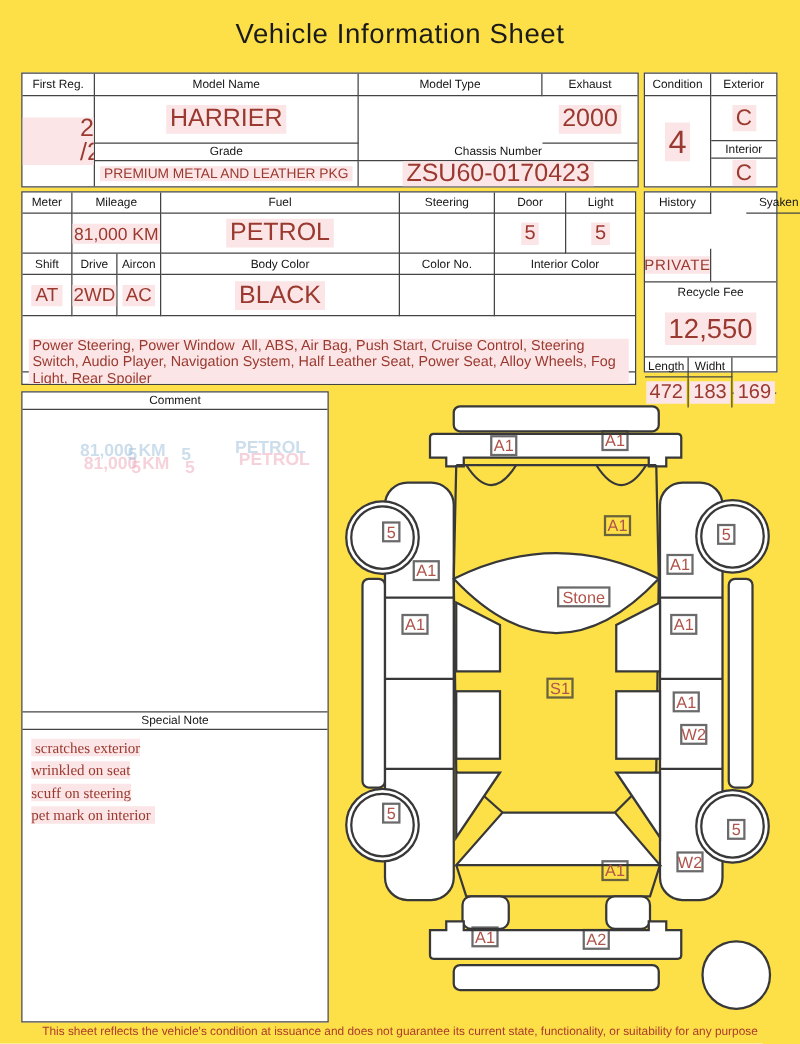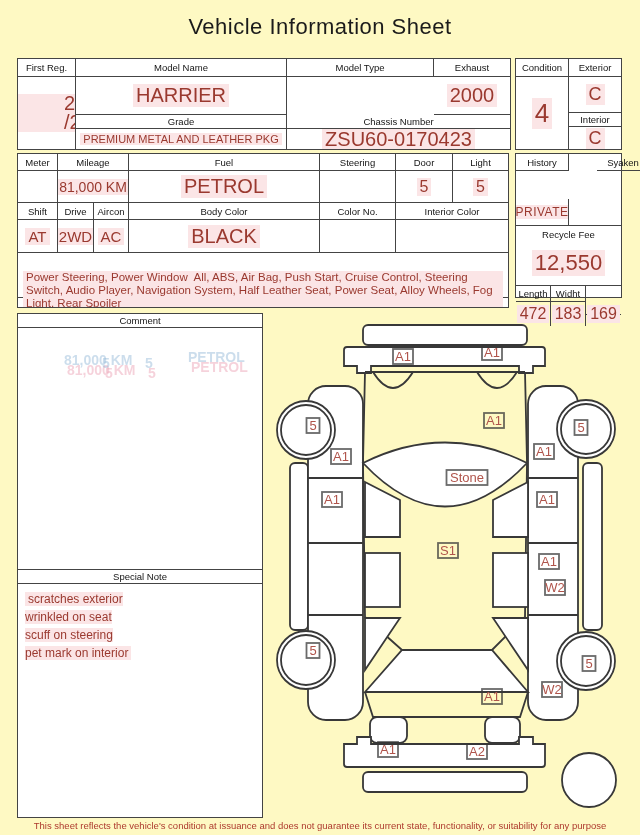--- a/index.html
+++ b/index.html
@@ -1,16 +1,16 @@
 <!DOCTYPE html>
 <html><head>
 <meta charset="utf-8">
 <style>
   html,body{margin:0;padding:0;background:#fff;}
-  .sheet{position:relative;width:640px;height:835px;background:#fef9c3;overflow:hidden;
+  .sheet{position:relative;width:640px;height:835px;background:#fde047;overflow:hidden;
          font-family:"Liberation Sans",sans-serif;
          --red:#9a392f;--red2:#b0544b;--pink:#fbe5e6;--bd:#444;--line:#383838;}
   .title{position:absolute;top:14px;left:0;right:0;text-align:center;font-size:22px;
          color:#1b1b1b;letter-spacing:.5px;}
   .gt{position:absolute;display:grid;border:1px solid var(--bd);background:#fff;box-sizing:border-box;}
   .cell{border-right:1px solid var(--bd);border-bottom:1px solid var(--bd);
         display:flex;align-items:center;justify-content:center;overflow:hidden;box-sizing:border-box;}
   .nbr{border-right:none;} .nbb{border-bottom:none;}
   .hdr{font-size:9.5px;color:#141414;}
   .hl{background:var(--pink);color:var(--red);padding:0 3px;white-space:nowrap;}
@@ -33,21 +33,21 @@
   .b2b{height:59px;border-bottom:1px solid var(--bd);display:flex;flex-direction:column;}
   .rfh{font-size:9.5px;color:#141414;text-align:center;padding-top:3px;}
   .rfv{flex:1;display:flex;align-items:center;justify-content:center;}
   .b2c{display:grid;grid-template-columns:35px 35px 35px;grid-template-rows:16px 24px;}
   .cbox{position:absolute;left:17px;top:313px;width:246px;height:505px;border:1px solid var(--bd);
         box-sizing:border-box;background:#fff;}
   .chdr{height:13px;line-height:13px;text-align:center;font-size:9.5px;color:#141414;
         border-bottom:1px solid var(--bd);}
   .carea{position:relative;height:241px;}
   .snhdr{border-top:1px solid var(--bd);}
-  .snarea{padding:5px 7px;}
+  .snarea{padding:5px 7px;font-family:Liberation Serif, serif;}
   .sn{font-size:12px;line-height:12.8px;}
   .ghost{position:absolute;font-weight:bold;font-size:14px;pointer-events:none;}
   .ga{color:#8fb6d6;opacity:.45;} .gb{color:#eda6b8;opacity:.5;}
   .diagram{position:absolute;left:265px;top:310px;}
   .diagram path,.diagram rect,.diagram circle,.diagram line{stroke:var(--line);stroke-width:1.8;fill:none;}
   .diagram .fw{fill:#fff;}
   .diagram text{fill:var(--red2);font-family:"Liberation Sans",sans-serif;font-size:13px;}
   .disclaimer{position:absolute;left:0;right:0;top:820px;text-align:center;font-size:9.5px;color:#ad3a2e;}
 </style>
 </head>

